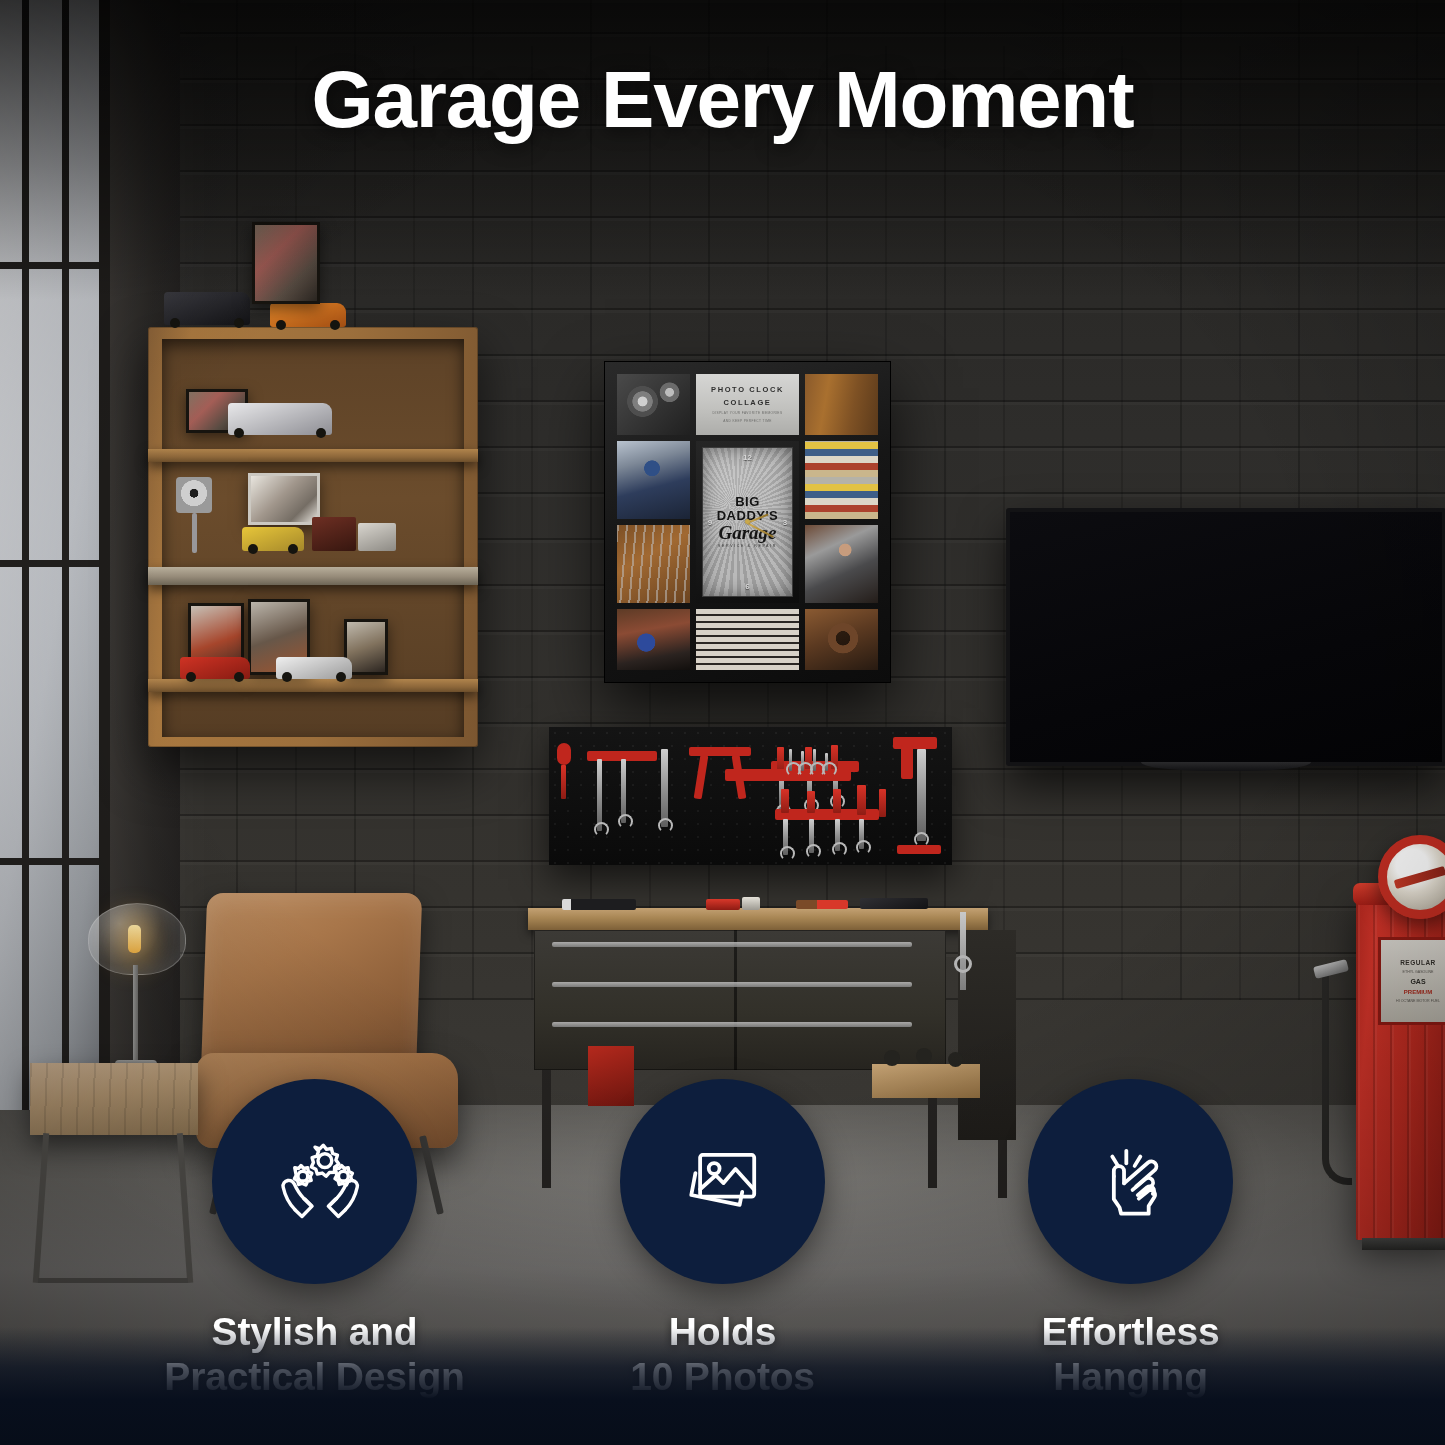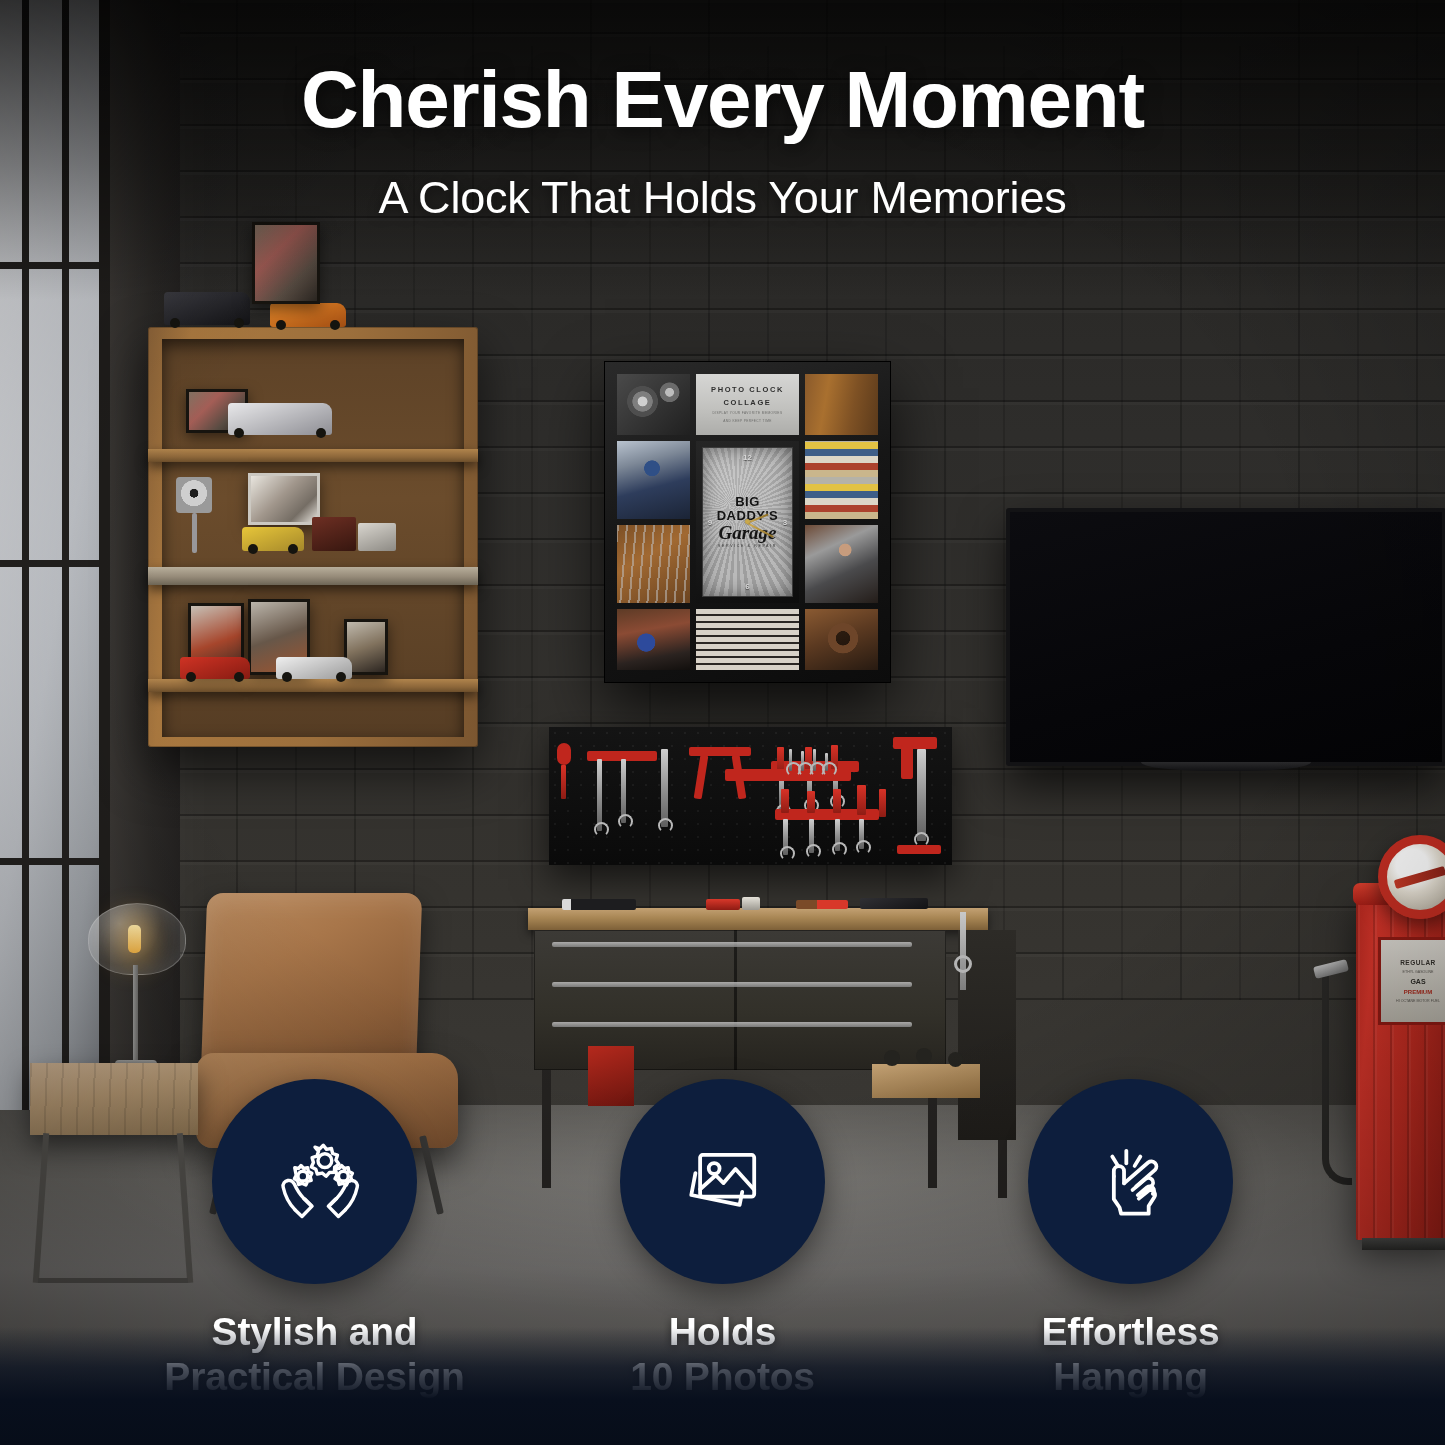--- a/index.html
+++ b/index.html
@@ -665,22 +665,21 @@
       <span class="p3">GAS</span>
       <span class="p4">PREMIUM</span>
       <span class="p2">HI OCTANE MOTOR FUEL</span>
     </div>
     <div class="pump-foot"></div>
   </div>
 
   <div class="topdark"></div>
   <div class="vignette"></div>
 
-  <div class="headline">Cherish Every Moment</div>
-  <div class="subhead">A Clock That Holds Your Memories</div>
+  <div class="headline">Garage Every Moment</div>
 
   <div class="features">
 
     <div class="feature">
       <div class="fcircle">
         <svg viewBox="0 0 100 100" fill="none" stroke="#ffffff" stroke-width="3.4" stroke-linecap="round" stroke-linejoin="round">
           <path d="M50 16.5 54.6 18.1 58 14.6 61.1 18.6 65.8 17.8 67 22.6 71.6 24.2 70.1 28.9 73 32.8 68.9 35.8 68.6 40.6 63.8 40.9 60.6 44.5 56.9 41.4 52.2 42.3 50.8 37.7 46.5 35.6 48.5 31.2 47.2 26.6 51.8 25.1 53.4 20.6Z"></path>
           <circle cx="59.5" cy="29.5" r="6.6"></circle>
           <path d="M30.5 36.2 34.2 37 36.5 34.1 39.2 37 42.9 36.2 43.6 39.9 47 41.6 45.3 44.9 46.4 48.5 42.8 49.5 41.2 52.9 37.8 51.3 34.3 52.4 33.3 48.8 30.2 46.8 31.9 43.5 31.2 39.8Z"></path>
           <circle cx="38.3" cy="44.4" r="4.7"></circle>

